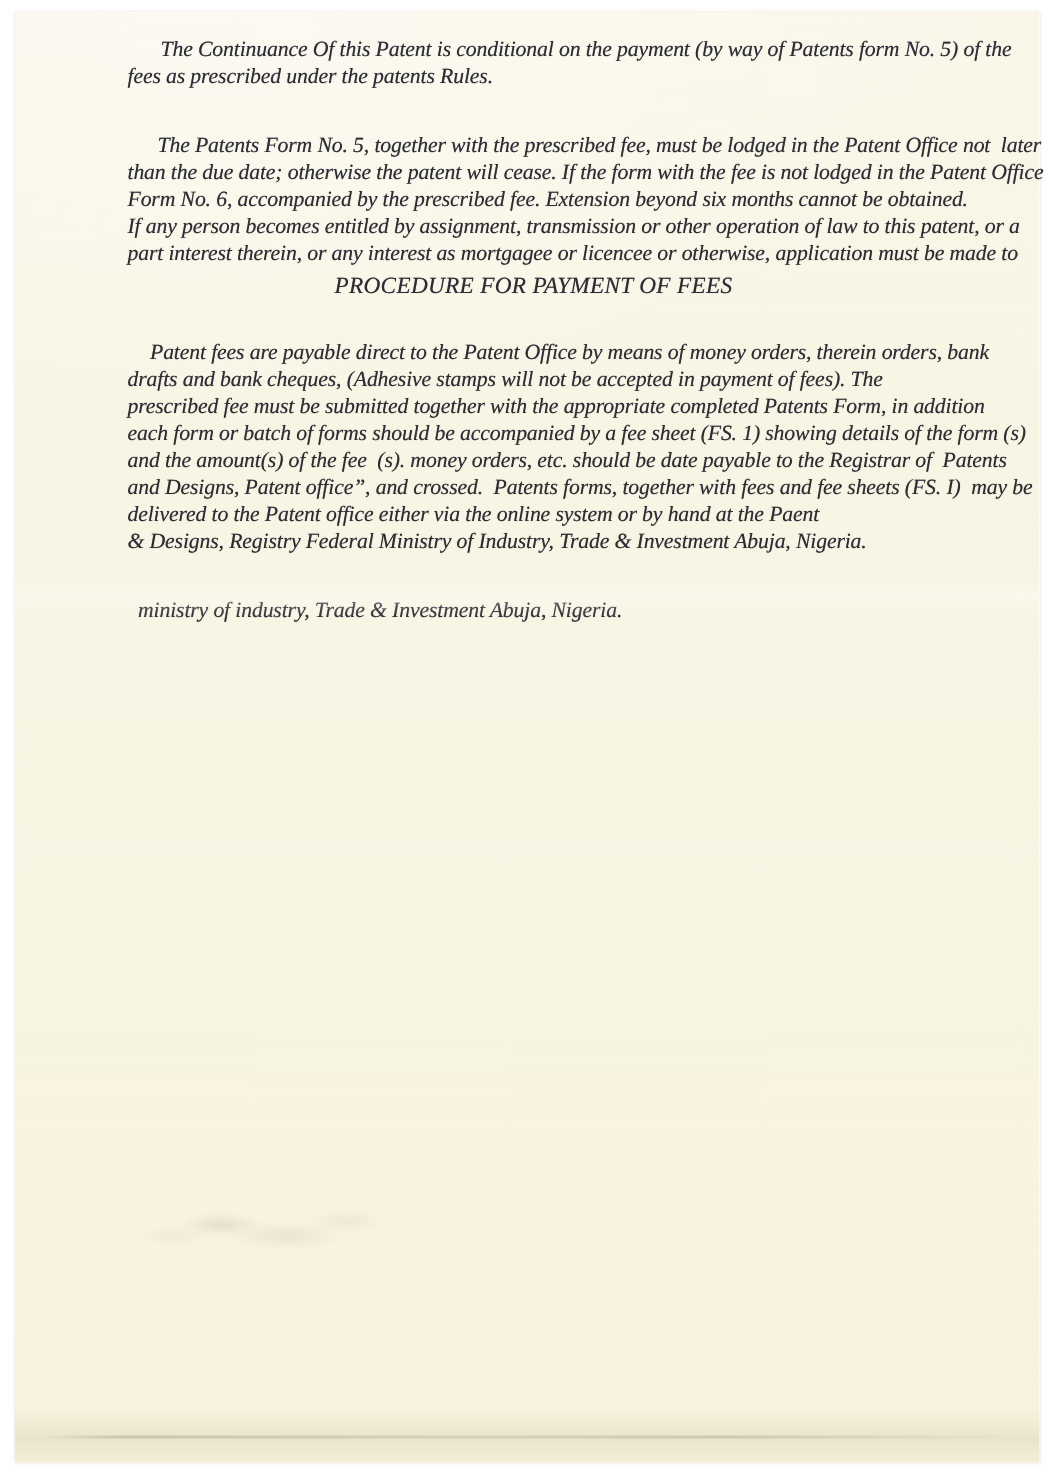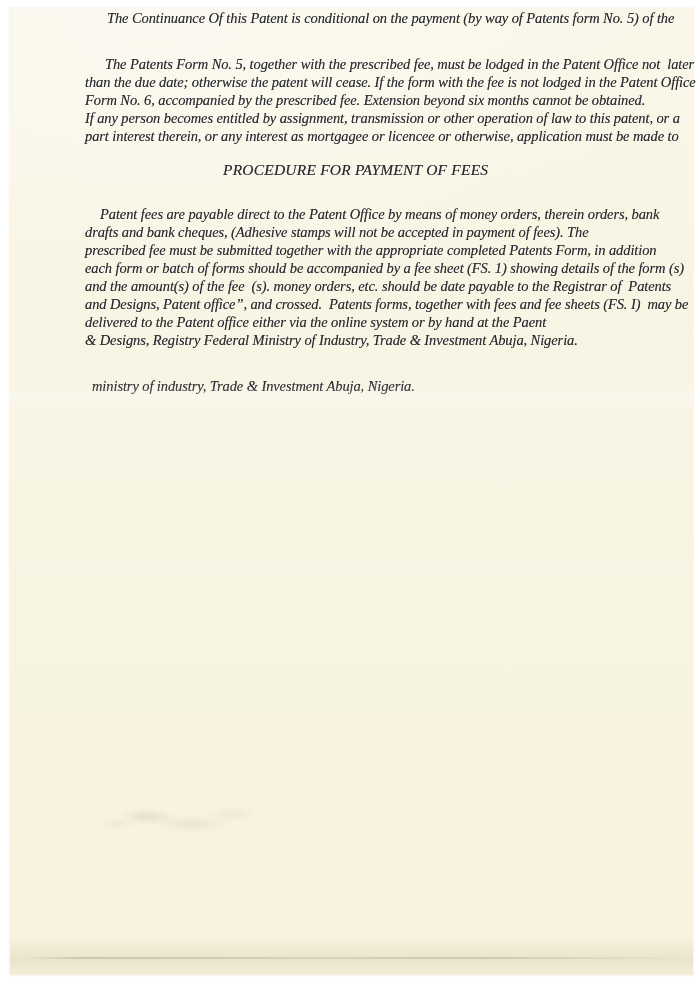--- a/index.html
+++ b/index.html
@@ -26,42 +26,42 @@
     width: 683px;
     height: 967px;
     background:
       radial-gradient(ellipse 900px 500px at 20% 0%, rgba(255,255,255,0.35), rgba(255,255,255,0) 60%),
       linear-gradient(180deg, #faf7e9 0%, #f9f5e4 28%, #f8f4e2 68%, #f6f2de 100%);
     box-shadow: 0 0 2px rgba(180,170,140,0.35);
   }
   .text-block {
     position: absolute;
     left: 75px;
-    top: 1px;
+    top: 16px;
     width: 592px;
     color: var(--ink, #2b2c34);
     font-style: italic;
     font-size: 14.5px;
     letter-spacing: -0.1px;
     text-shadow: 0 0 0.5px rgba(43,44,52,0.55);
   }
   .line {
     height: 18px;
     line-height: 18px;
     white-space: pre;
   }
   .para { margin: 0; }
   .para.p1 .line:first-child { padding-left: 22px; }
   .para.p2 .line:first-child { padding-left: 20px; }
   .para.p3 .line:first-child { padding-left: 15px; }
   .para.p4 .line:first-child { padding-left: 7px; }
   .gap-16 { margin-top: 28px; }
   .gap-26 { margin-top: 26px; }
   .heading {
-    margin-top: 16px;
+    margin-top: 4px;
     height: 18px;
     line-height: 18px;
     padding-left: 138px;
     font-style: italic;
     font-size: 15.5px;
     letter-spacing: 0.2px;
     white-space: pre;
   }
   
   .smudge {
@@ -106,20 +106,21 @@
 </style>
 </head>
 <body>
 
 <div class="canvas">
   <div class="page">
 
     <div class="text-block">
       <div class="para p1">
           <div class="line">The Continuance Of this Patent is conditional on the payment (by way of Patents form No. 5) of the</div>
+          <div class="line">fees as prescribed under the patents Rules.</div>
         </div>
 
       <div class="para p2 gap-16">
           <div class="line">The Patents Form No. 5, together with the prescribed fee, must be lodged in the Patent Office not  later</div>
           <div class="line">than the due date; otherwise the patent will cease. If the form with the fee is not lodged in the Patent Office</div>
           <div class="line">Form No. 6, accompanied by the prescribed fee. Extension beyond six months cannot be obtained.</div>
           <div class="line">If any person becomes entitled by assignment, transmission or other operation of law to this patent, or a</div>
           <div class="line">part interest therein, or any interest as mortgagee or licencee or otherwise, application must be made to</div>
         </div>
 

